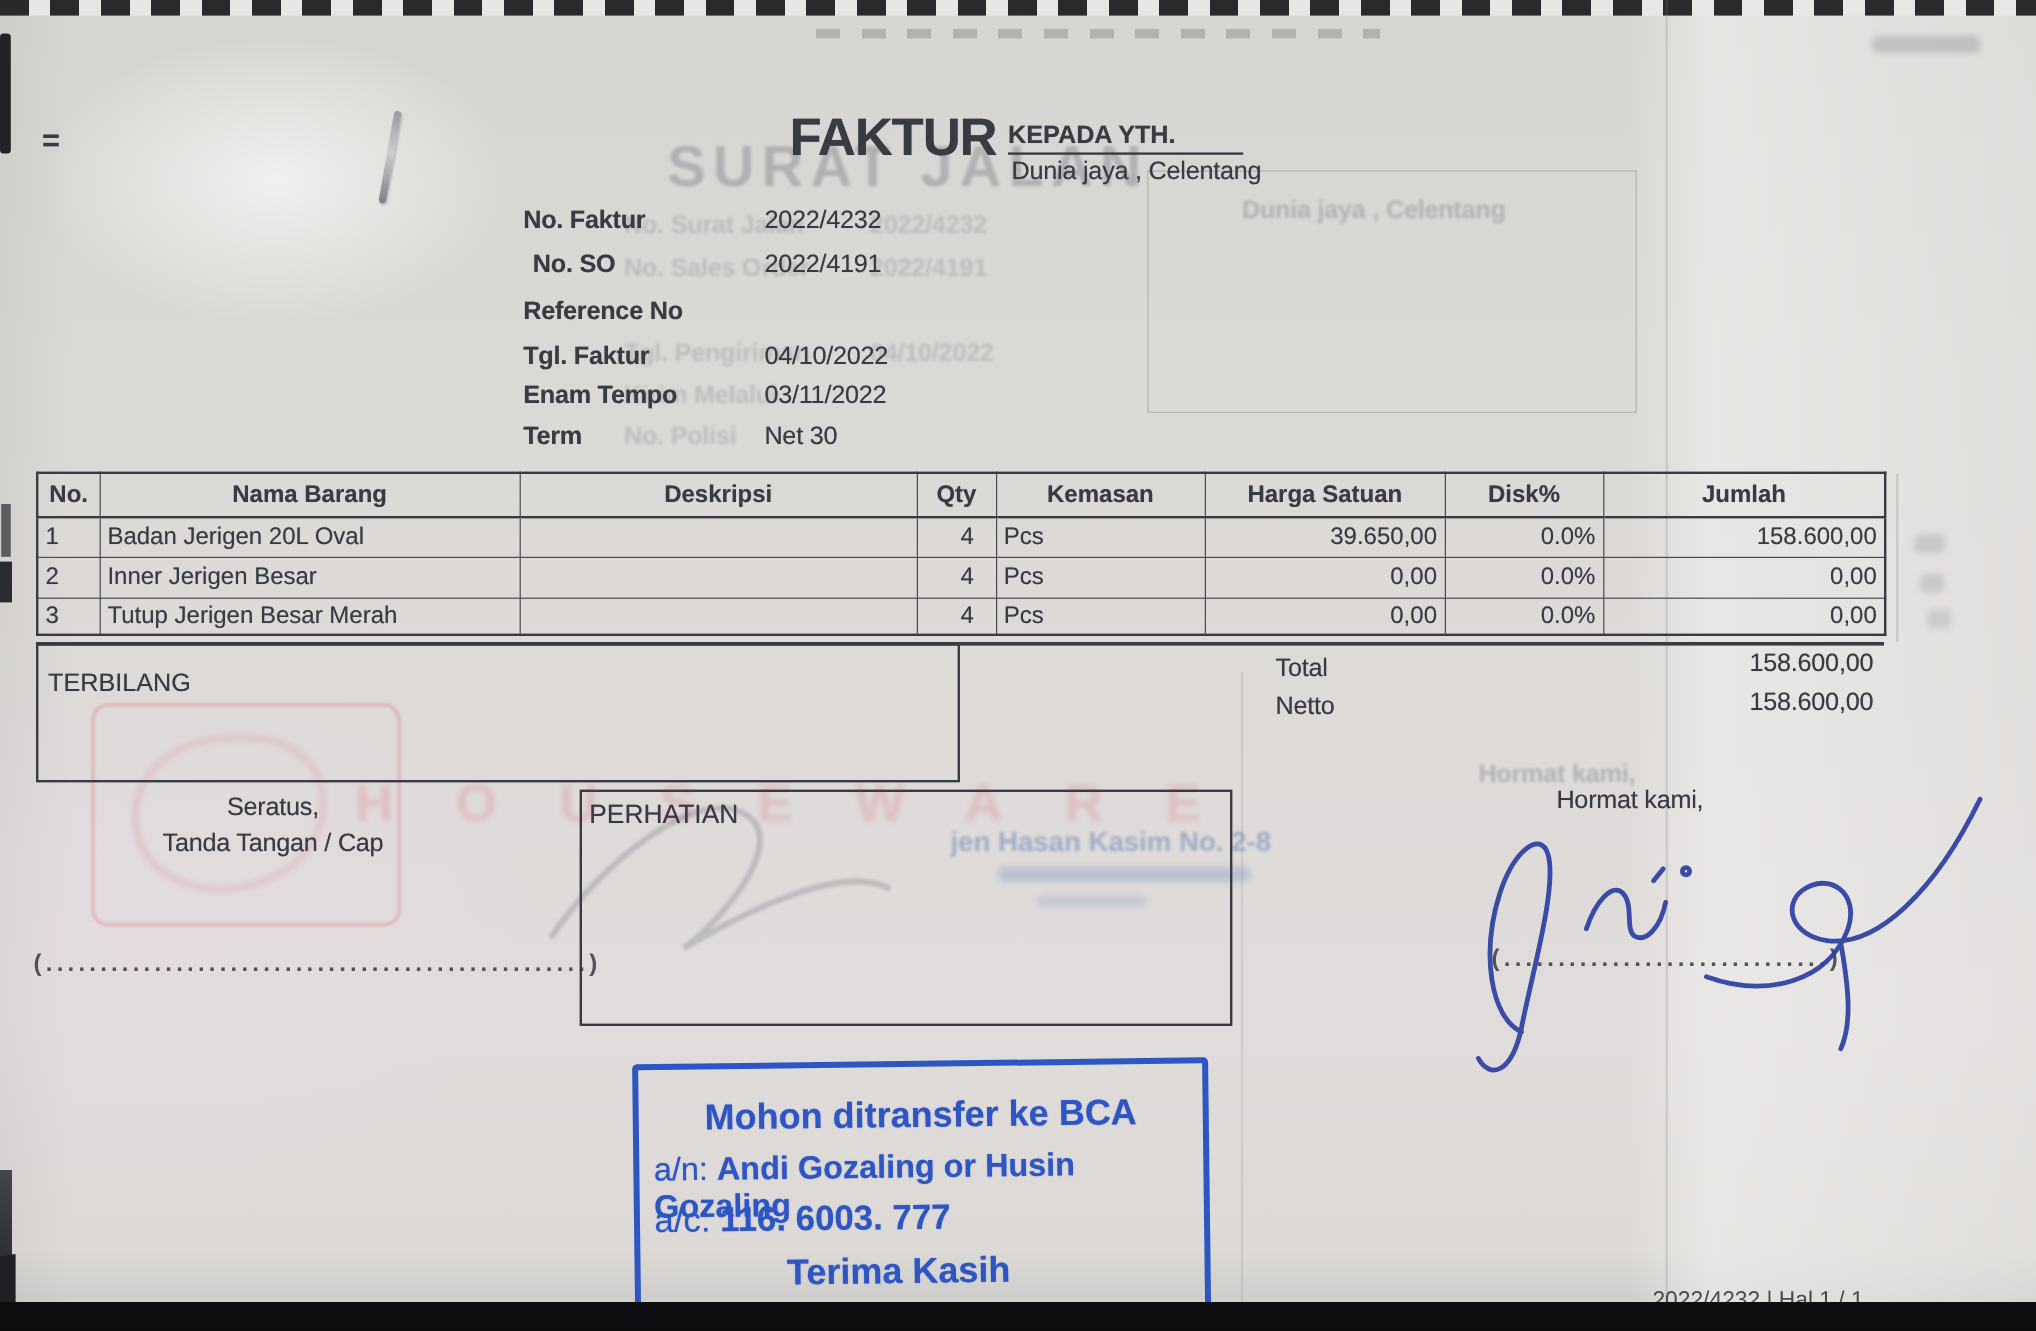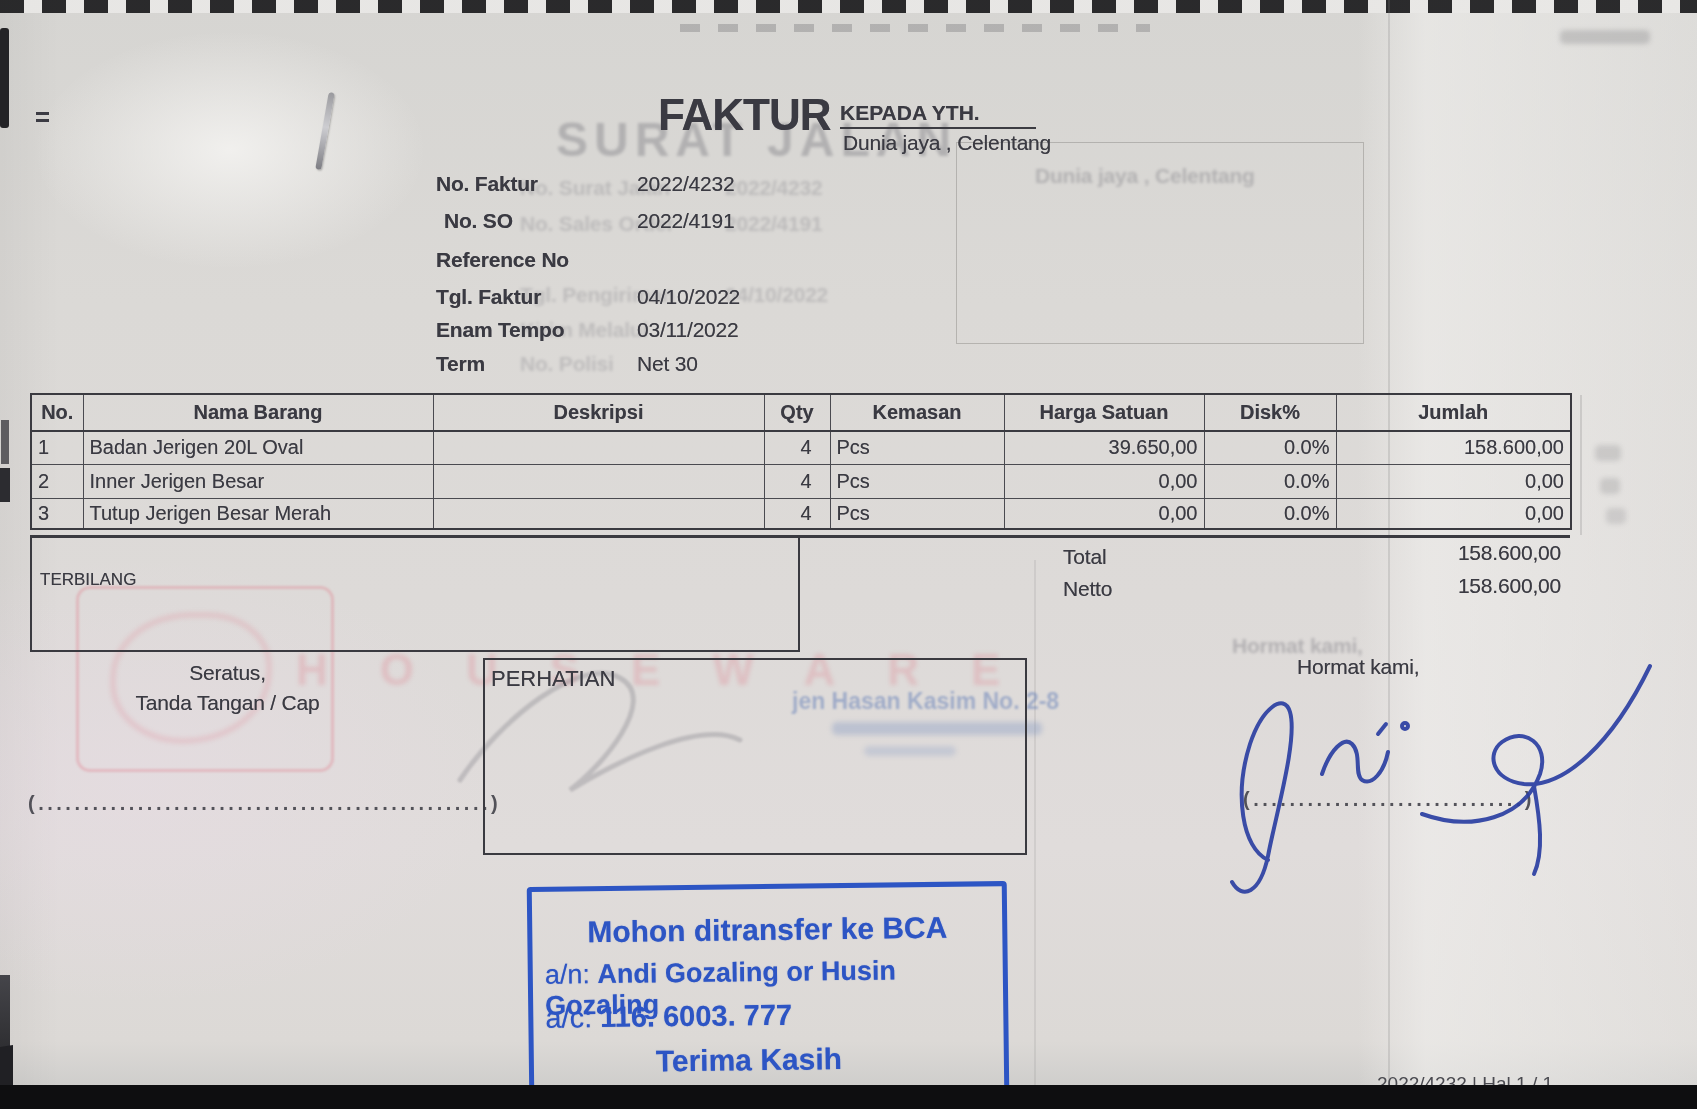--- a/index.html
+++ b/index.html
@@ -149,21 +149,21 @@
       <td>Pcs</td>
       <td class="ar">0,00</td>
       <td class="ar">0.0%</td>
       <td class="ar">0,00</td>
     </tr>
   </tbody>
     </table>
   <div class="abs" style="left:30px;top:535px;width:1540px;height:2.5px;background:#3a3a40;"></div>
 
   <div class="abs box" style="left:30px;top:536px;width:766px;height:112px;">
-    <div class="abs ink" style="left:8px;top:20px;font-size:17px;margin-top:12px;">TERBILANG</div>
+    <div class="abs ink" style="left:8px;top:20px;font-size:21px;">TERBILANG</div>
   </div>
 
   <div class="abs ink t21" style="left:1063px;top:545px;">Total</div>
   <div class="abs ink t21 ar" style="left:1333px;top:541px;width:228px;text-align:right;">158.600,00</div>
   <div class="abs ink t21" style="left:1063px;top:577px;">Netto</div>
   <div class="abs ink t21 ar" style="left:1333px;top:574px;width:228px;text-align:right;">158.600,00</div>
 
   <div class="abs" style="left:85px;top:661px;width:285px;text-align:center;">
     <div class="ink t21">Seratus,</div>
     <div class="ink t21" style="margin-top:6px;">Tanda Tangan / Cap</div>

